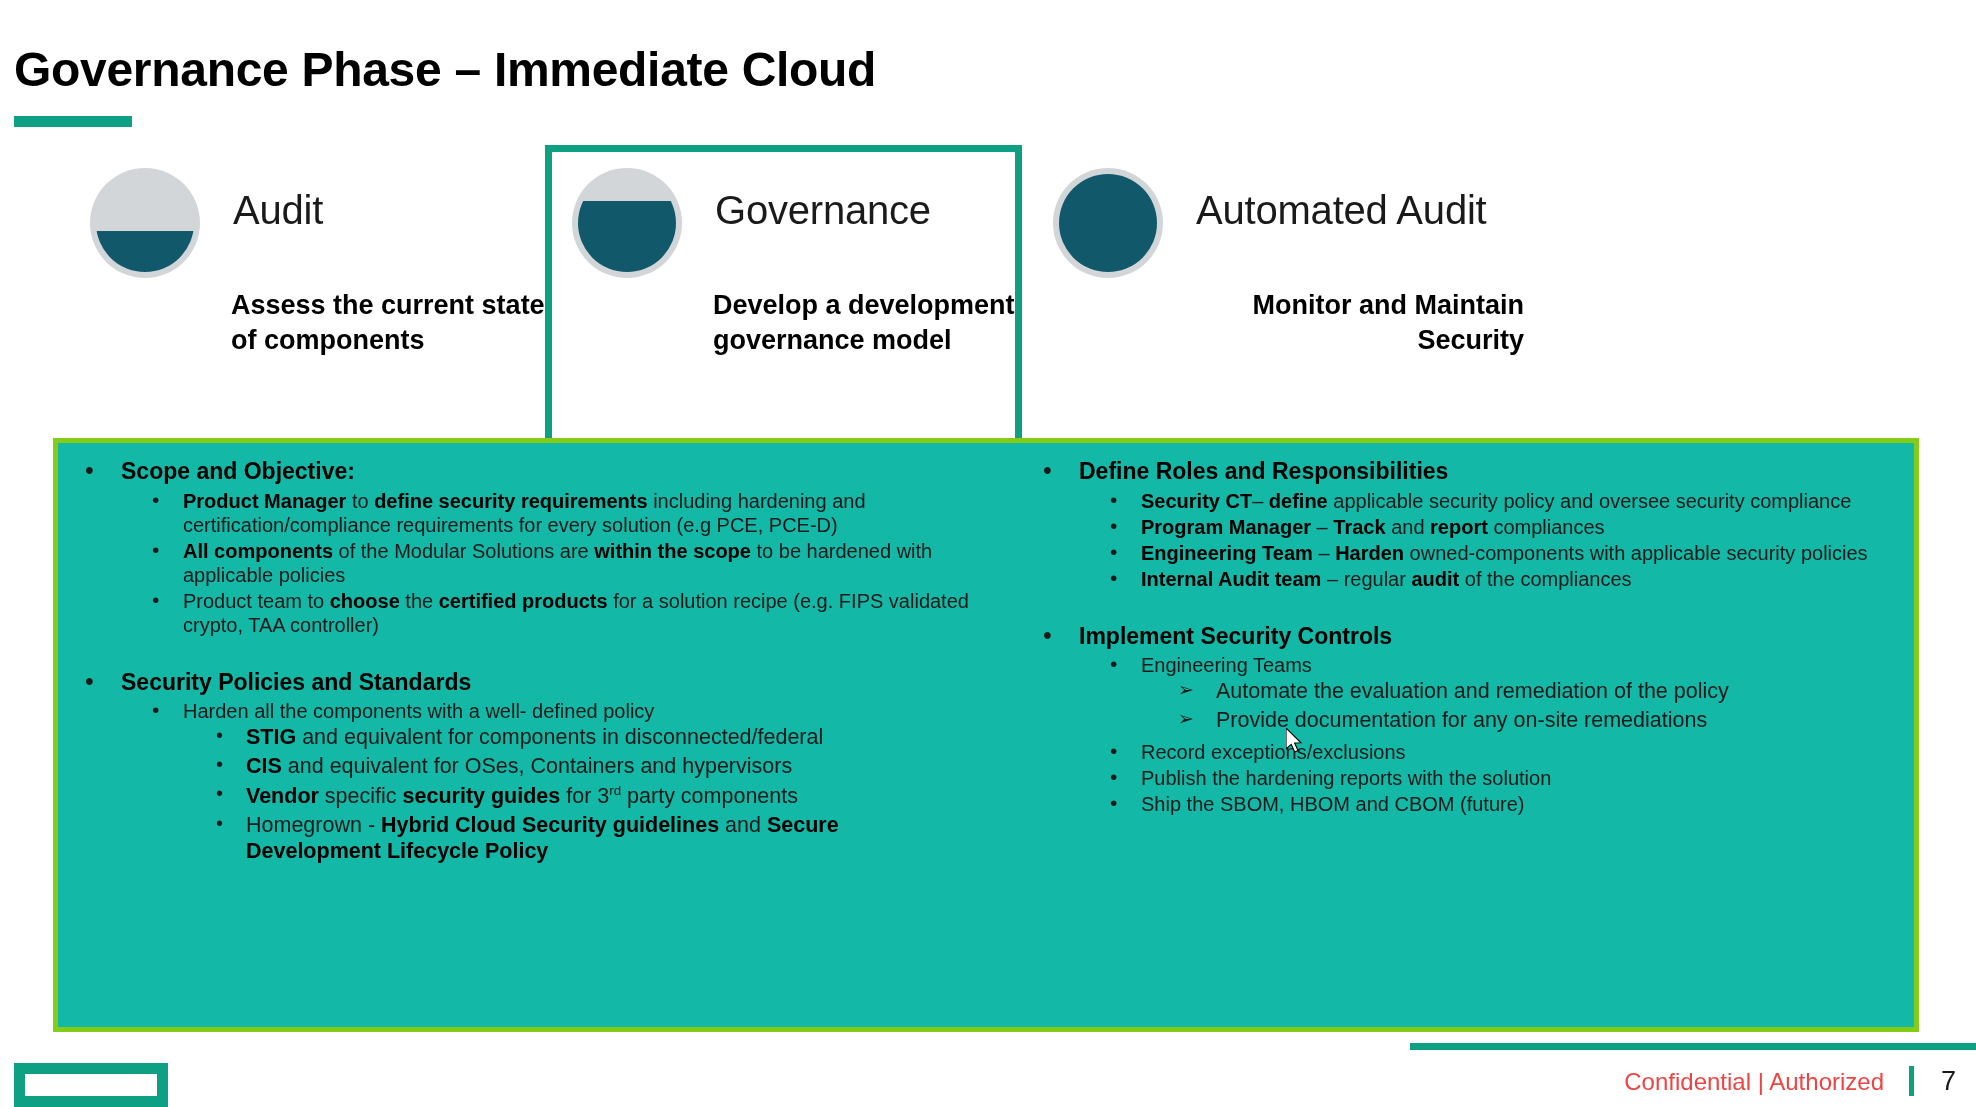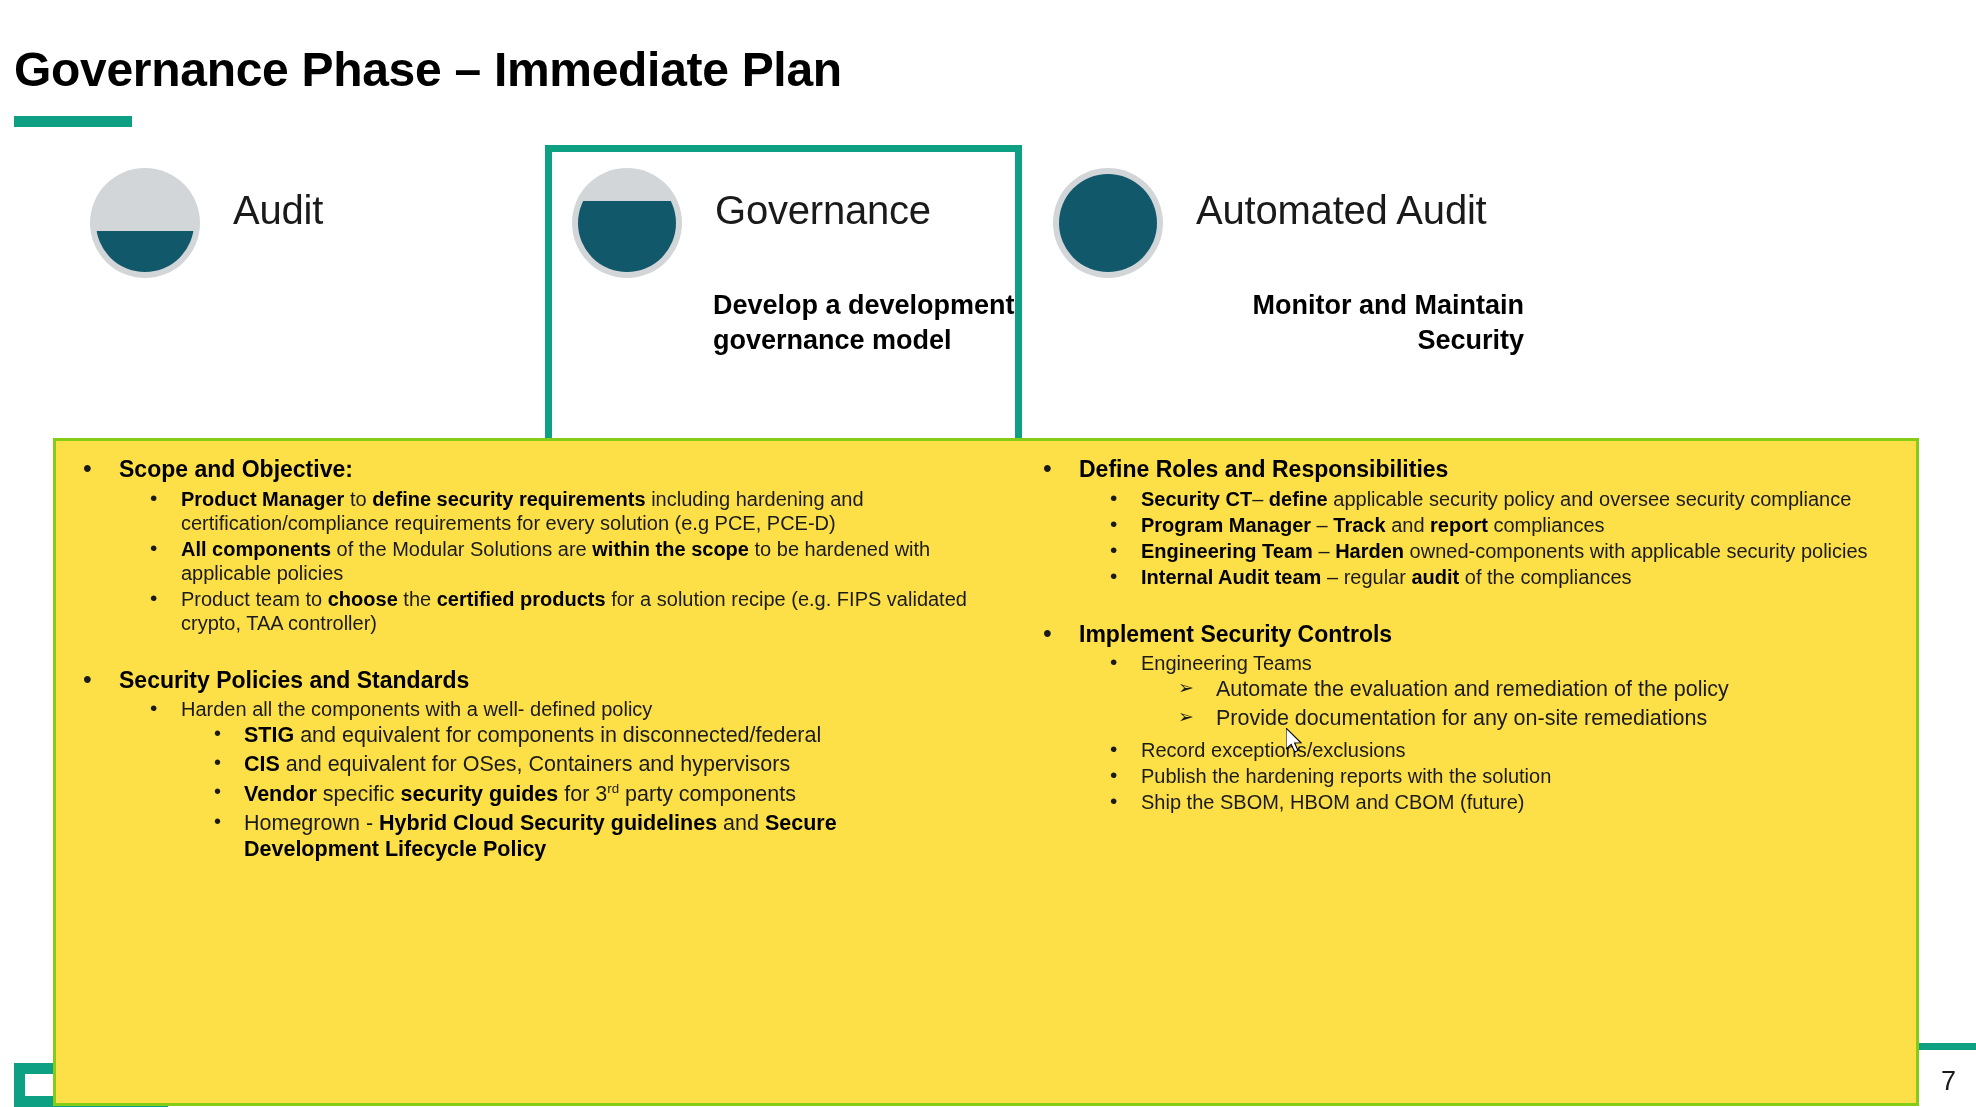--- a/index.html
+++ b/index.html
@@ -126,23 +126,23 @@
     line-height: 1.28;
     color: #000000;
   }
 
   
   .content-box {
     position: absolute;
     left: 53px;
     top: 438px;
     width: 1866px;
-    height: 668px;
-    border: 3px solid #84cc16;
-    background: #fde047;
+    height: 594px;
+    border: 5px solid #84cc16;
+    background: #14b8a6;
     z-index: 3;
   }
 
   .cols {
     position: absolute;
     left: 0;
     top: 0;
     width: 100%;
     height: 100%;
     display: flex;
@@ -295,36 +295,37 @@
     height: 28px;
     z-index: 20;
     pointer-events: none;
   }
 </style>
 </head>
 <body>
 
 <div id="slide">
 
-  <div class="slide-title">Governance Phase – Immediate Plan</div>
+  <div class="slide-title">Governance Phase – Immediate Cloud</div>
   <div class="title-rule"></div>
 
   <div class="gov-highlight"></div>
 
   <div class="phases">
 
     <div class="phase phase-0">
       <div class="phase-head">
         <div class="gauge">
           <div class="gauge-ring">
             <div class="gauge-fill" style="height: 42%;"></div>
           </div>
         </div>
         <div class="phase-name">Audit</div>
       </div>
+      <div class="phase-sub">Assess the current state of components</div>
     </div>
 
     <div class="phase phase-1">
       <div class="phase-head">
         <div class="gauge">
           <div class="gauge-ring">
             <div class="gauge-fill" style="height: 72%;"></div>
           </div>
         </div>
         <div class="phase-name">Governance</div>

